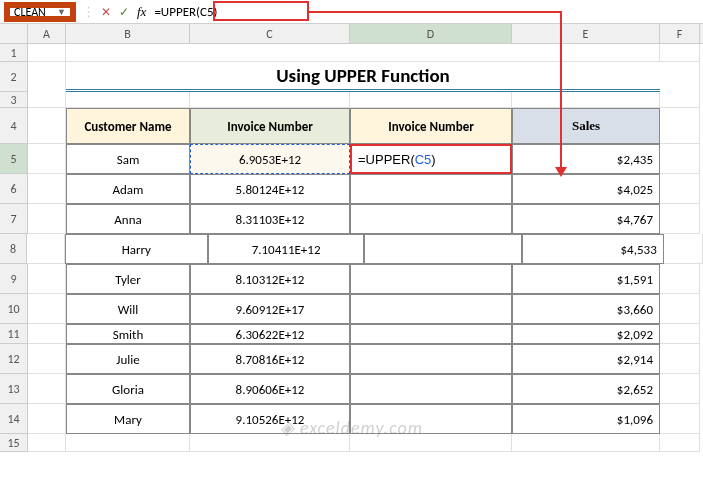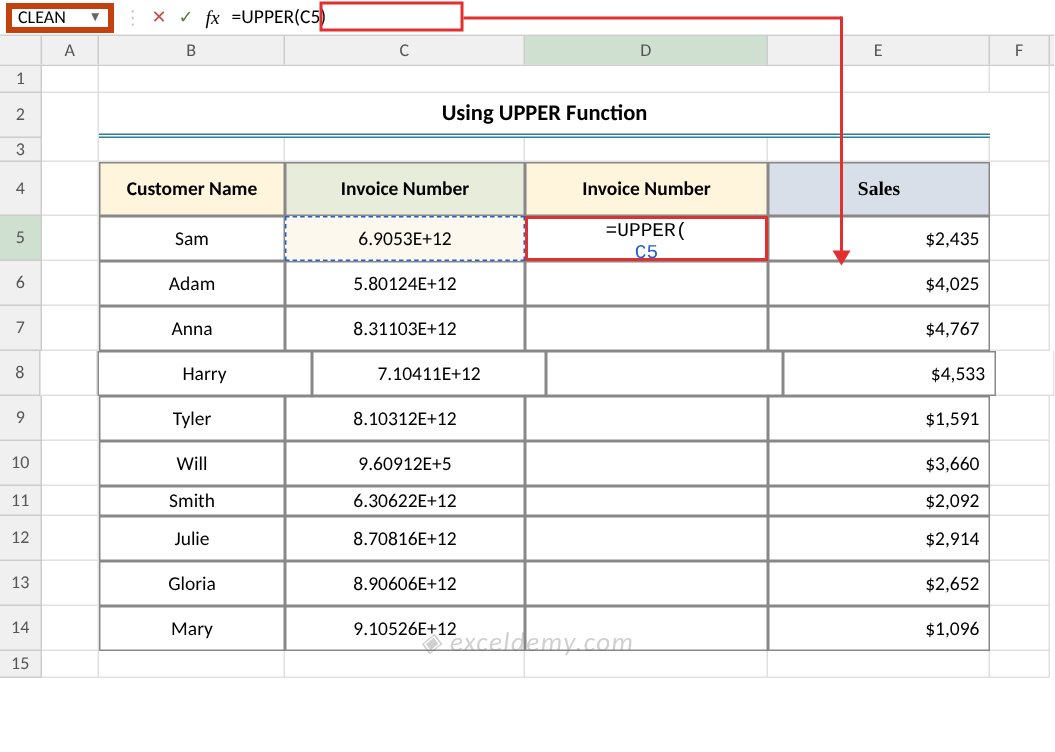--- a/index.html
+++ b/index.html
@@ -1,19 +1,19 @@
 <!DOCTYPE html>
 <html><head>
   <meta charset="utf-8">
   <style>
     * { box-sizing: border-box; margin: 0; padding: 0; }
     body { font-family: Calibri, Arial, sans-serif; font-size: 13px; background: #fff; width: 703px; height: 501px; overflow: hidden; position: relative; }
     
     .formula-bar { display: flex; align-items: center; height: 24px; border-bottom: 1px solid #d0d0d0; background: #fff; }
-    .name-box { width: 72px; height: 20px; border: 4px solid #c2410c; margin: 2px 4px; padding: 1px 4px; font-size: 12px; display: flex; align-items: center; justify-content: space-between; }
+    .name-box { width: 72px; height: 20px; border: 6px solid #c2410c; margin: 2px 4px; padding: 1px 4px; font-size: 12px; display: flex; align-items: center; justify-content: space-between; }
     .name-box .chev { font-size: 9px; color: #666; }
     .fb-sep { color: #ccc; margin: 0 2px; }
     .fb-btn { width: 18px; text-align: center; font-size: 12px; color: #555; cursor: pointer; }
     .fb-btn.cancel { color: #c0504d; }
     .fb-btn.enter { color: #548235; }
     .fx { font-style: italic; font-family: 'Times New Roman', serif; font-size: 13px; margin: 0 4px; }
     .formula-input { flex: 1; height: 20px; border: none; padding: 0 4px; font-size: 13px; font-family: Calibri, Arial, sans-serif; outline: none; }
     .formula-highlight-box { position: absolute; border: 2px solid #e03030; pointer-events: none; }
     
     .grid-area { position: relative; }
@@ -22,35 +22,35 @@
     .col-h { border-right: 1px solid #ccc; text-align: center; font-size: 12px; color: #555; line-height: 20px; background: #f0f0f0; }
     .col-h.active { background: #d0e0d0; }
     
     .rows { }
     .row { display: flex; height: 30px; }
     .row-h { width: 28px; border-right: 1px solid #ccc; border-bottom: 1px solid #ccc; background: #f0f0f0; text-align: center; font-size: 12px; color: #555; display: flex; align-items: center; justify-content: center; }
     .row-h.active { background: #d0e0d0; }
     .cell { border-right: 1px solid #e0e0e0; border-bottom: 1px solid #e0e0e0; display: flex; align-items: center; padding: 0 6px; font-size: 13px; overflow: hidden; white-space: nowrap; }
     
     .title-row .cell { border-bottom: none; }
-    .title-cell { font-weight: bold; font-size: 15px; justify-content: center; border: none !important; }
+    .title-cell { font-weight: bold; font-size: 19px; justify-content: center; border: none !important; }
     .title-underline { border-bottom: 3px double #2e7d9a !important; }
     
     .th-cell { font-weight: bold; justify-content: center; border: 1px solid #888 !important; }
     .th-b { background: #fff4dc; }
     .th-c { background: #e8ecdb; }
     .th-d { background: #fff4dc; }
     .th-e { background: #d8dfe8; font-family: Liberation Serif, serif; }
     
     .data-cell { border: 1px solid #888 !important; justify-content: center; }
     .data-cell.right { justify-content: flex-end; padding-left: 11px; }
     .data-cell.left { justify-content: flex-start; }
     
     .active-ref { border: 1px dashed #2060d0 !important; background: #fdf8ee; }
-    .editing-cell { border: 2px solid #e03030 !important; justify-content: flex-start; font-family: Liberation Mono, monospace; flex-direction: column; }
+    .editing-cell { border: 2px solid #e03030 !important; justify-content: flex-start; font-family: Liberation Sans, sans-serif; }
     .editing-cell .fn { color: #000; }
     .editing-cell .ref { color: #2060d0; }
     
     .watermark { position: absolute; bottom: 62px; left: 50%; transform: translateX(-50%); font-size: 18px; color: rgba(120,120,120,0.35); font-style: italic; pointer-events: none; letter-spacing: 1px; }
     .arrow-line { position: absolute; background: #e03030; pointer-events: none; }
     .arrow-head { position: absolute; width: 0; height: 0; pointer-events: none; }
     
     .r1 { height: 18px; }
     .r2 { height: 30px; }
     .r3 { height: 16px; }
@@ -160,21 +160,21 @@
         <div class="cell data-cell" style="width:124px">Tyler</div>
         <div class="cell data-cell" style="width:160px">8.10312E+12</div>
         <div class="cell data-cell" style="width:162px"></div>
         <div class="cell data-cell right" style="width:148px">$1,591</div>
         <div class="cell " style="width:40px"></div>
       </div>
       <div class="row" style="height:30px">
         <div class="row-h ">10</div>
         <div class="cell " style="width:38px"></div>
         <div class="cell data-cell" style="width:124px">Will</div>
-        <div class="cell data-cell" style="width:160px">9.60912E+5</div>
+        <div class="cell data-cell" style="width:160px">9.60912E+17</div>
         <div class="cell data-cell" style="width:162px"></div>
         <div class="cell data-cell right" style="width:148px">$3,660</div>
         <div class="cell " style="width:40px"></div>
       </div>
       <div class="row" style="height:20px">
         <div class="row-h ">11</div>
         <div class="cell " style="width:38px"></div>
         <div class="cell data-cell" style="width:124px">Smith</div>
         <div class="cell data-cell" style="width:160px">6.30622E+12</div>
         <div class="cell data-cell" style="width:162px"></div>

